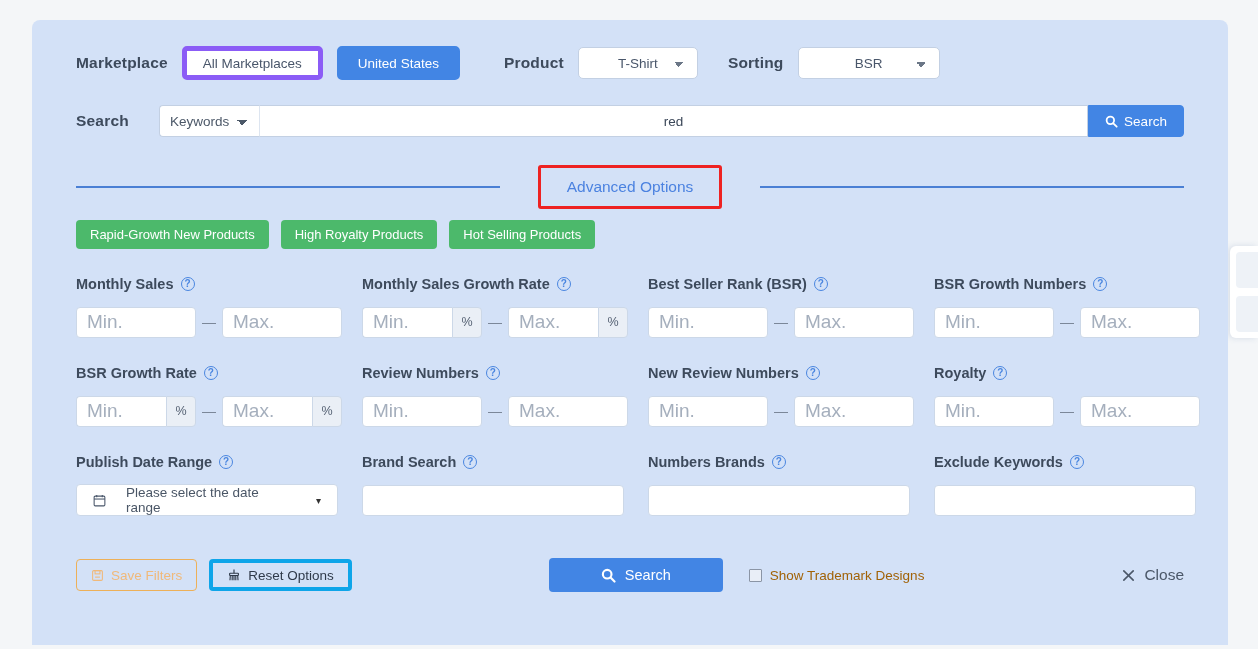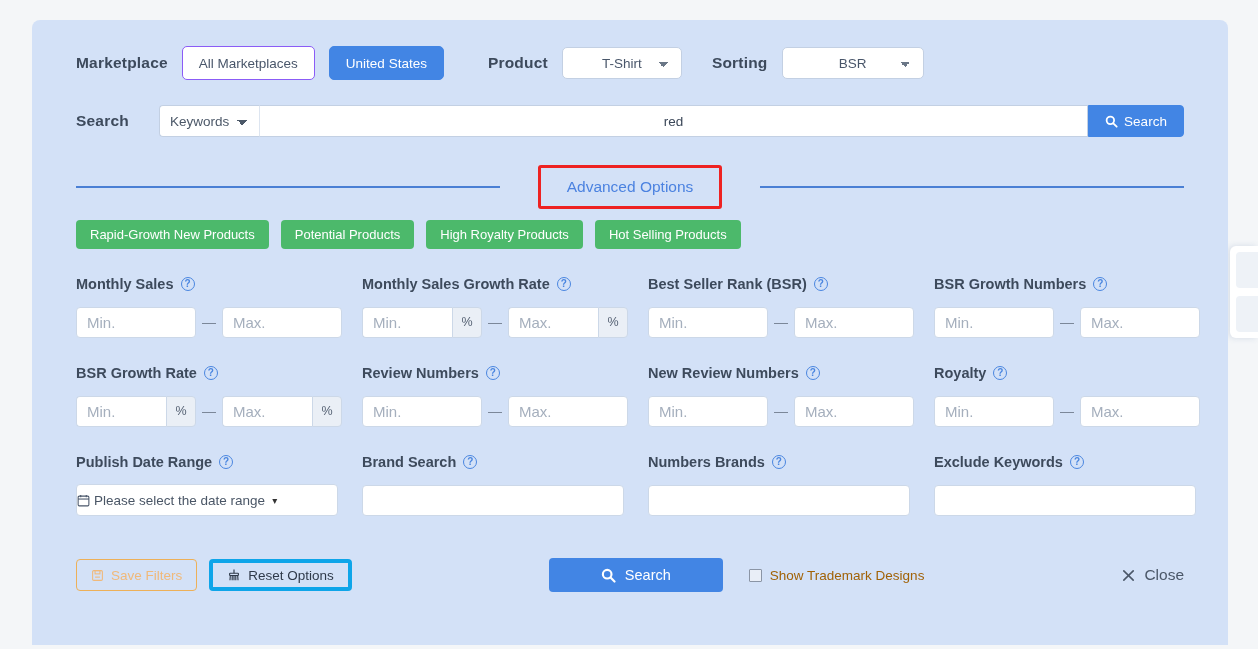--- a/index.html
+++ b/index.html
@@ -46,21 +46,21 @@
   .lbl-strong {
     font-size: 15.5px; font-weight: bold; color: #3d4a5c;
     letter-spacing: .2px; white-space: nowrap;
   }
   .mkt-btn {
     margin-left: 14px;
     height: 34px; padding: 0 16px;
     display: flex; align-items: center; justify-content: center;
     font-size: 13.5px;
     border-radius: 5px;
-    border: 1px solid #8b5cf6;
+    border: 5px solid #8b5cf6;
     background: #ffffff; color: #49566a;
     cursor: pointer; white-space: nowrap;
   }
   .mkt-btn.active {
     background: #4285e4; border-color: #4285e4; color: #ffffff;
   }
   .sel {
     margin-left: 14px;
     height: 32px; width: 120px;
     border: 1px solid #c3d0e3; border-radius: 5px;
@@ -173,41 +173,41 @@
     font-size: 10px; font-weight: bold; line-height: 1;
     cursor: pointer;
   }
   .pair {
     display: flex; align-items: center;
     margin-top: 9px; height: 32px;
   }
   .inp {
     height: 31px; border: 1px solid #ccd8e8; border-radius: 4px;
     background: #fff; color: #3b4758;
-    font-size: 15px; padding: 0 10px;
+    font-size: 19px; padding: 0 10px;
     font-family: "Liberation Sans", sans-serif;
   }
   .inp::placeholder { color: #a5afbd; }
   .inp.num { width: 120px; }
   .inp.num-pct { width: 90px; border-radius: 4px 0 0 4px; border-right: none; }
   .pct {
     width: 30px; height: 31px;
     display: flex; align-items: center; justify-content: center;
     border: 1px solid #ccd8e8; border-radius: 0 4px 4px 0;
     background: #eaeff6; color: #566274; font-size: 12.5px;
   }
   .dash { width: 26px; text-align: center; color: #7b8799; font-size: 14px; }
   .inp.wide { width: 262px; }
 
   .daterange {
     margin-top: 9px;
     width: 262px; height: 32px;
-    display: flex; align-items: center; gap: 4px;
+    display: flex; align-items: center; gap: 20px;
     background: #fff; border: 1px solid #ccd8e8; border-radius: 4px;
-    padding: 0 0; cursor: pointer;
+    padding: 0 16px; cursor: pointer;
     font-size: 13.5px; color: #4a5666;
   }
   .cal-ico { display: inline-block; }
   .caret-dn { margin-left: 3px; font-size: 10px; color: #333; }
 
   .row-gap { height: 22px; grid-column: 1 / -1; }
 
   
   .footer {
     display: flex; align-items: center;
@@ -294,21 +294,20 @@
     <div class="adv-wrap">
       <div class="adv-line"></div>
       <div class="adv-box">
         <span>Advanced Options</span>
       </div>
       <div class="adv-line"></div>
     </div>
 
     <div class="chips">
       <div class="chip green" style="background: rgb(76, 185, 107);">Rapid-Growth New Products</div>
-      <div class="chip green" style="background: rgb(76, 185, 107);">Potential Products</div>
       <div class="chip green" style="background: rgb(76, 185, 107);">High Royalty Products</div>
       <div class="chip green" style="background: rgb(76, 185, 107);">Hot Selling Products</div>
     </div>
 
     <div class="grid">
 
       <div class="cell">
         <div class="flabel">
           <span>Monthly Sales</span>
           <span class="qmark">?</span>

